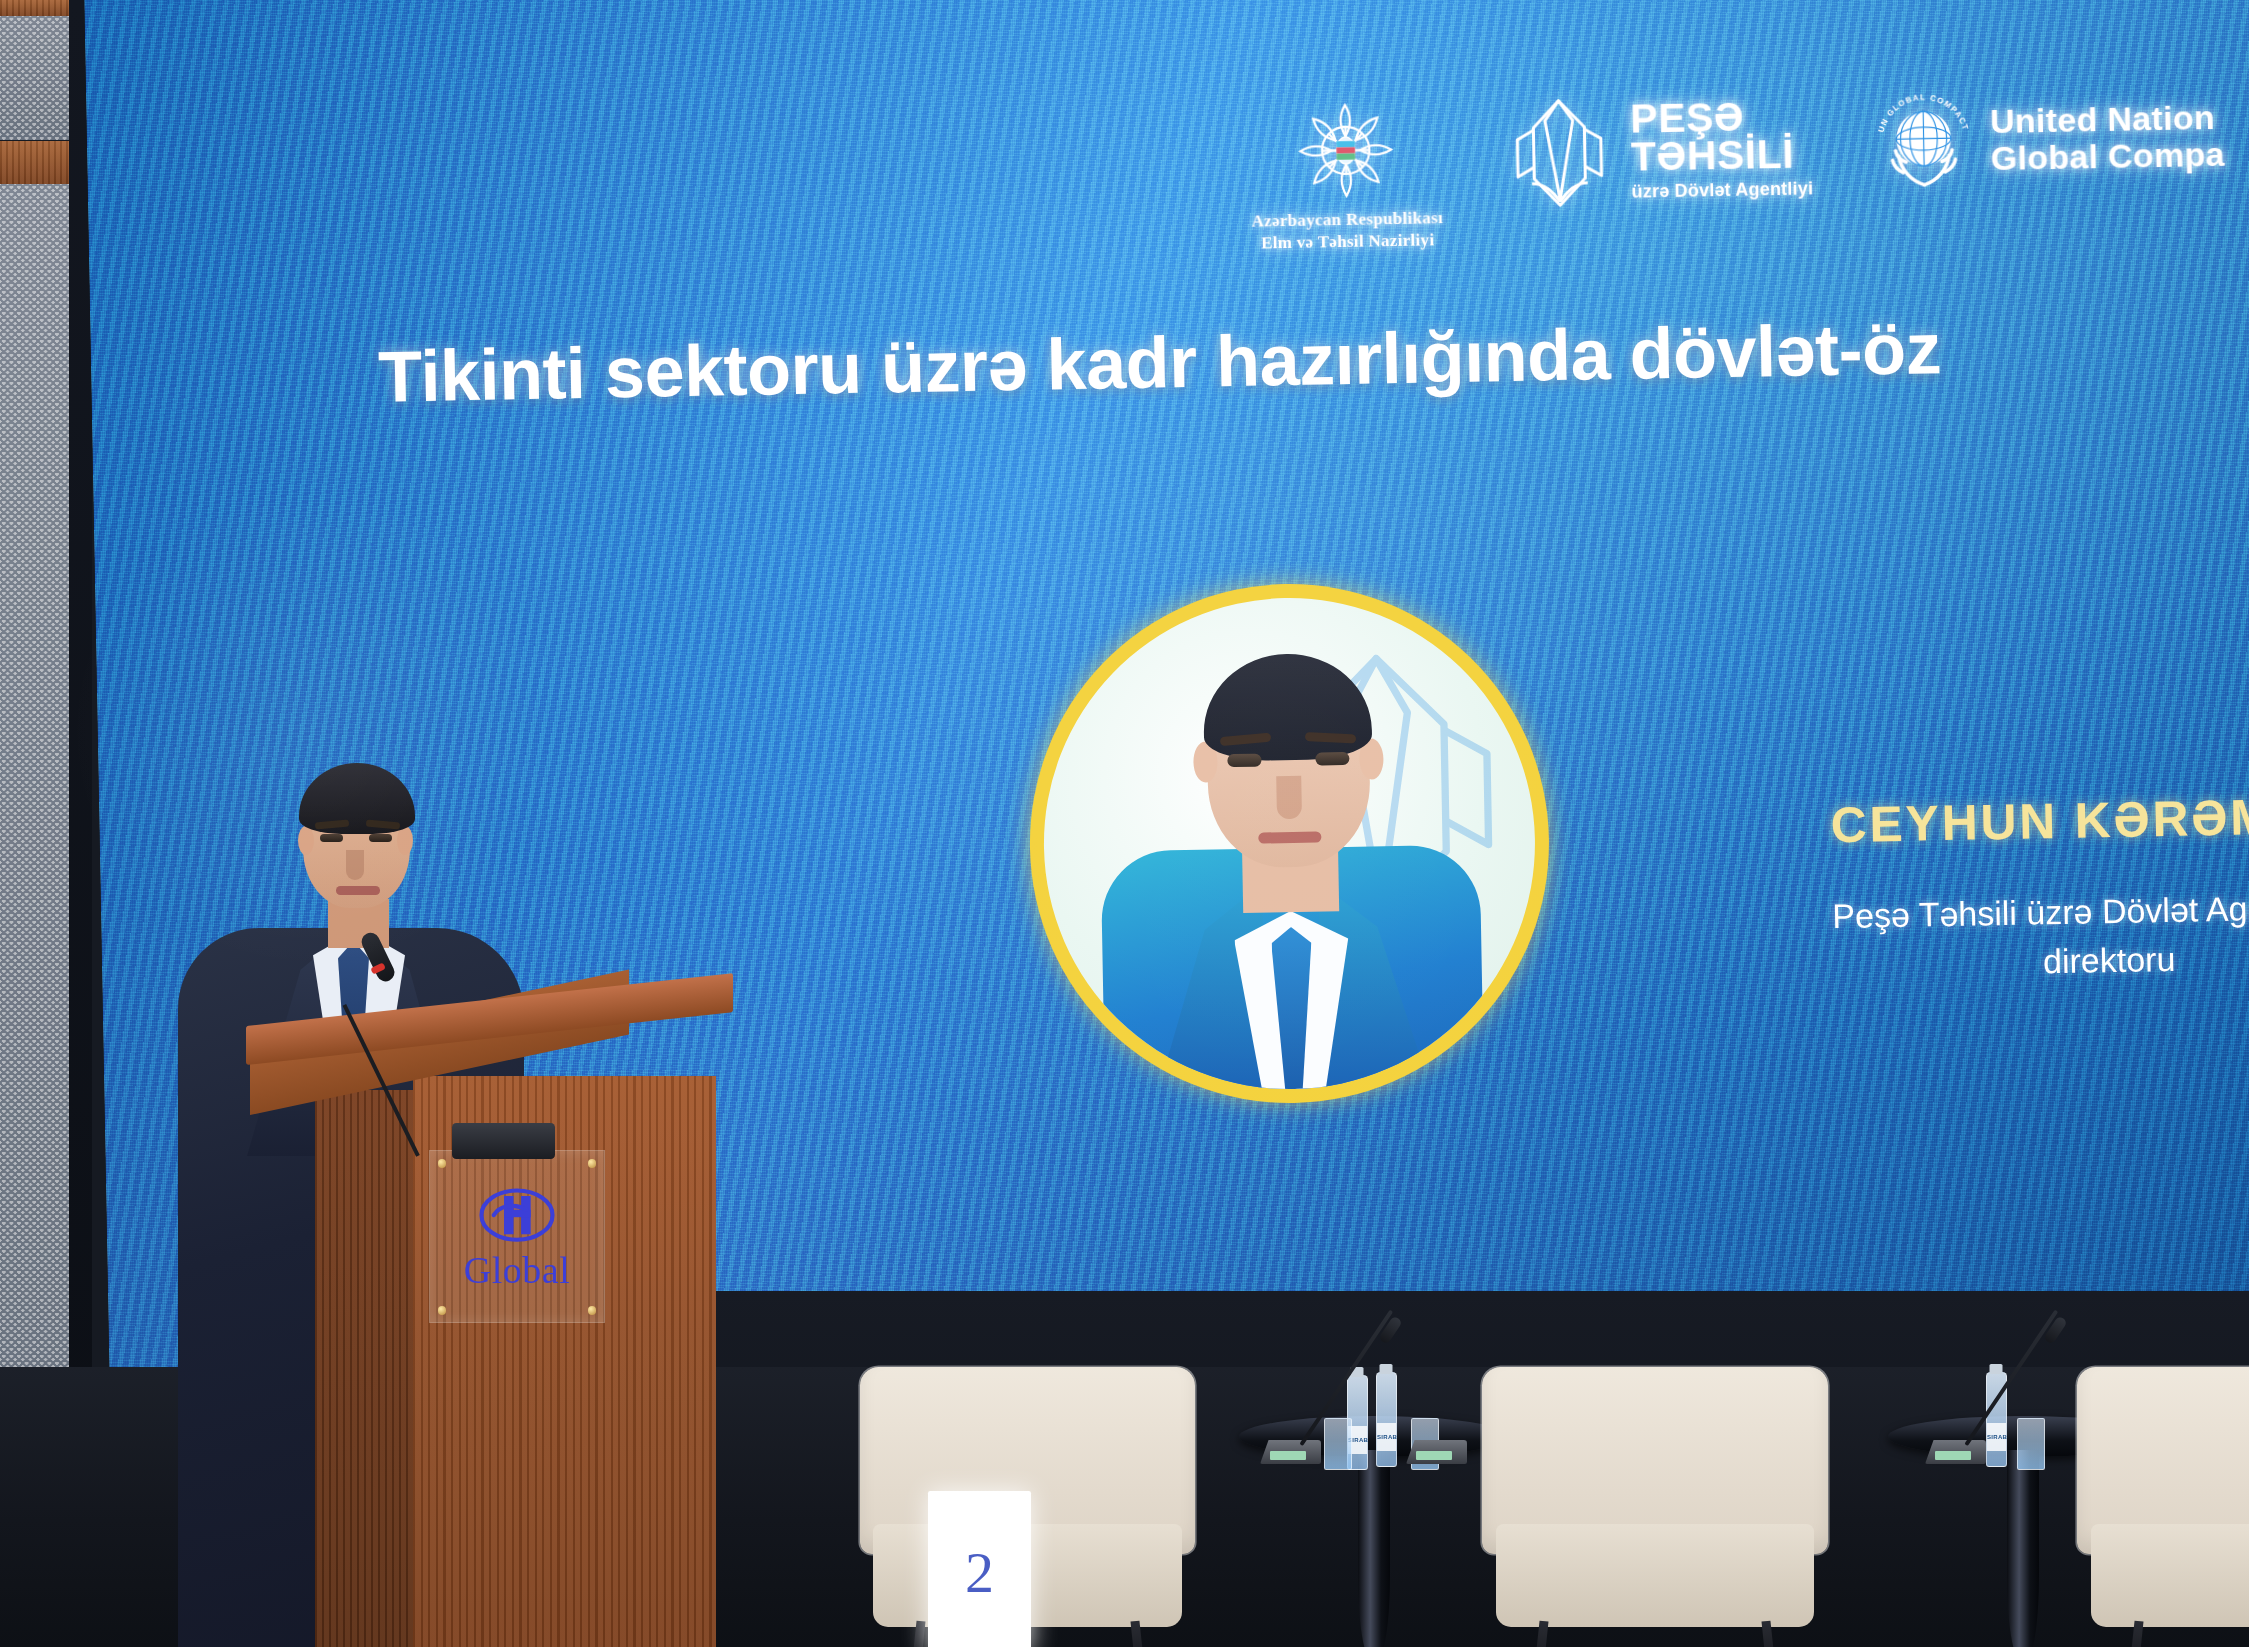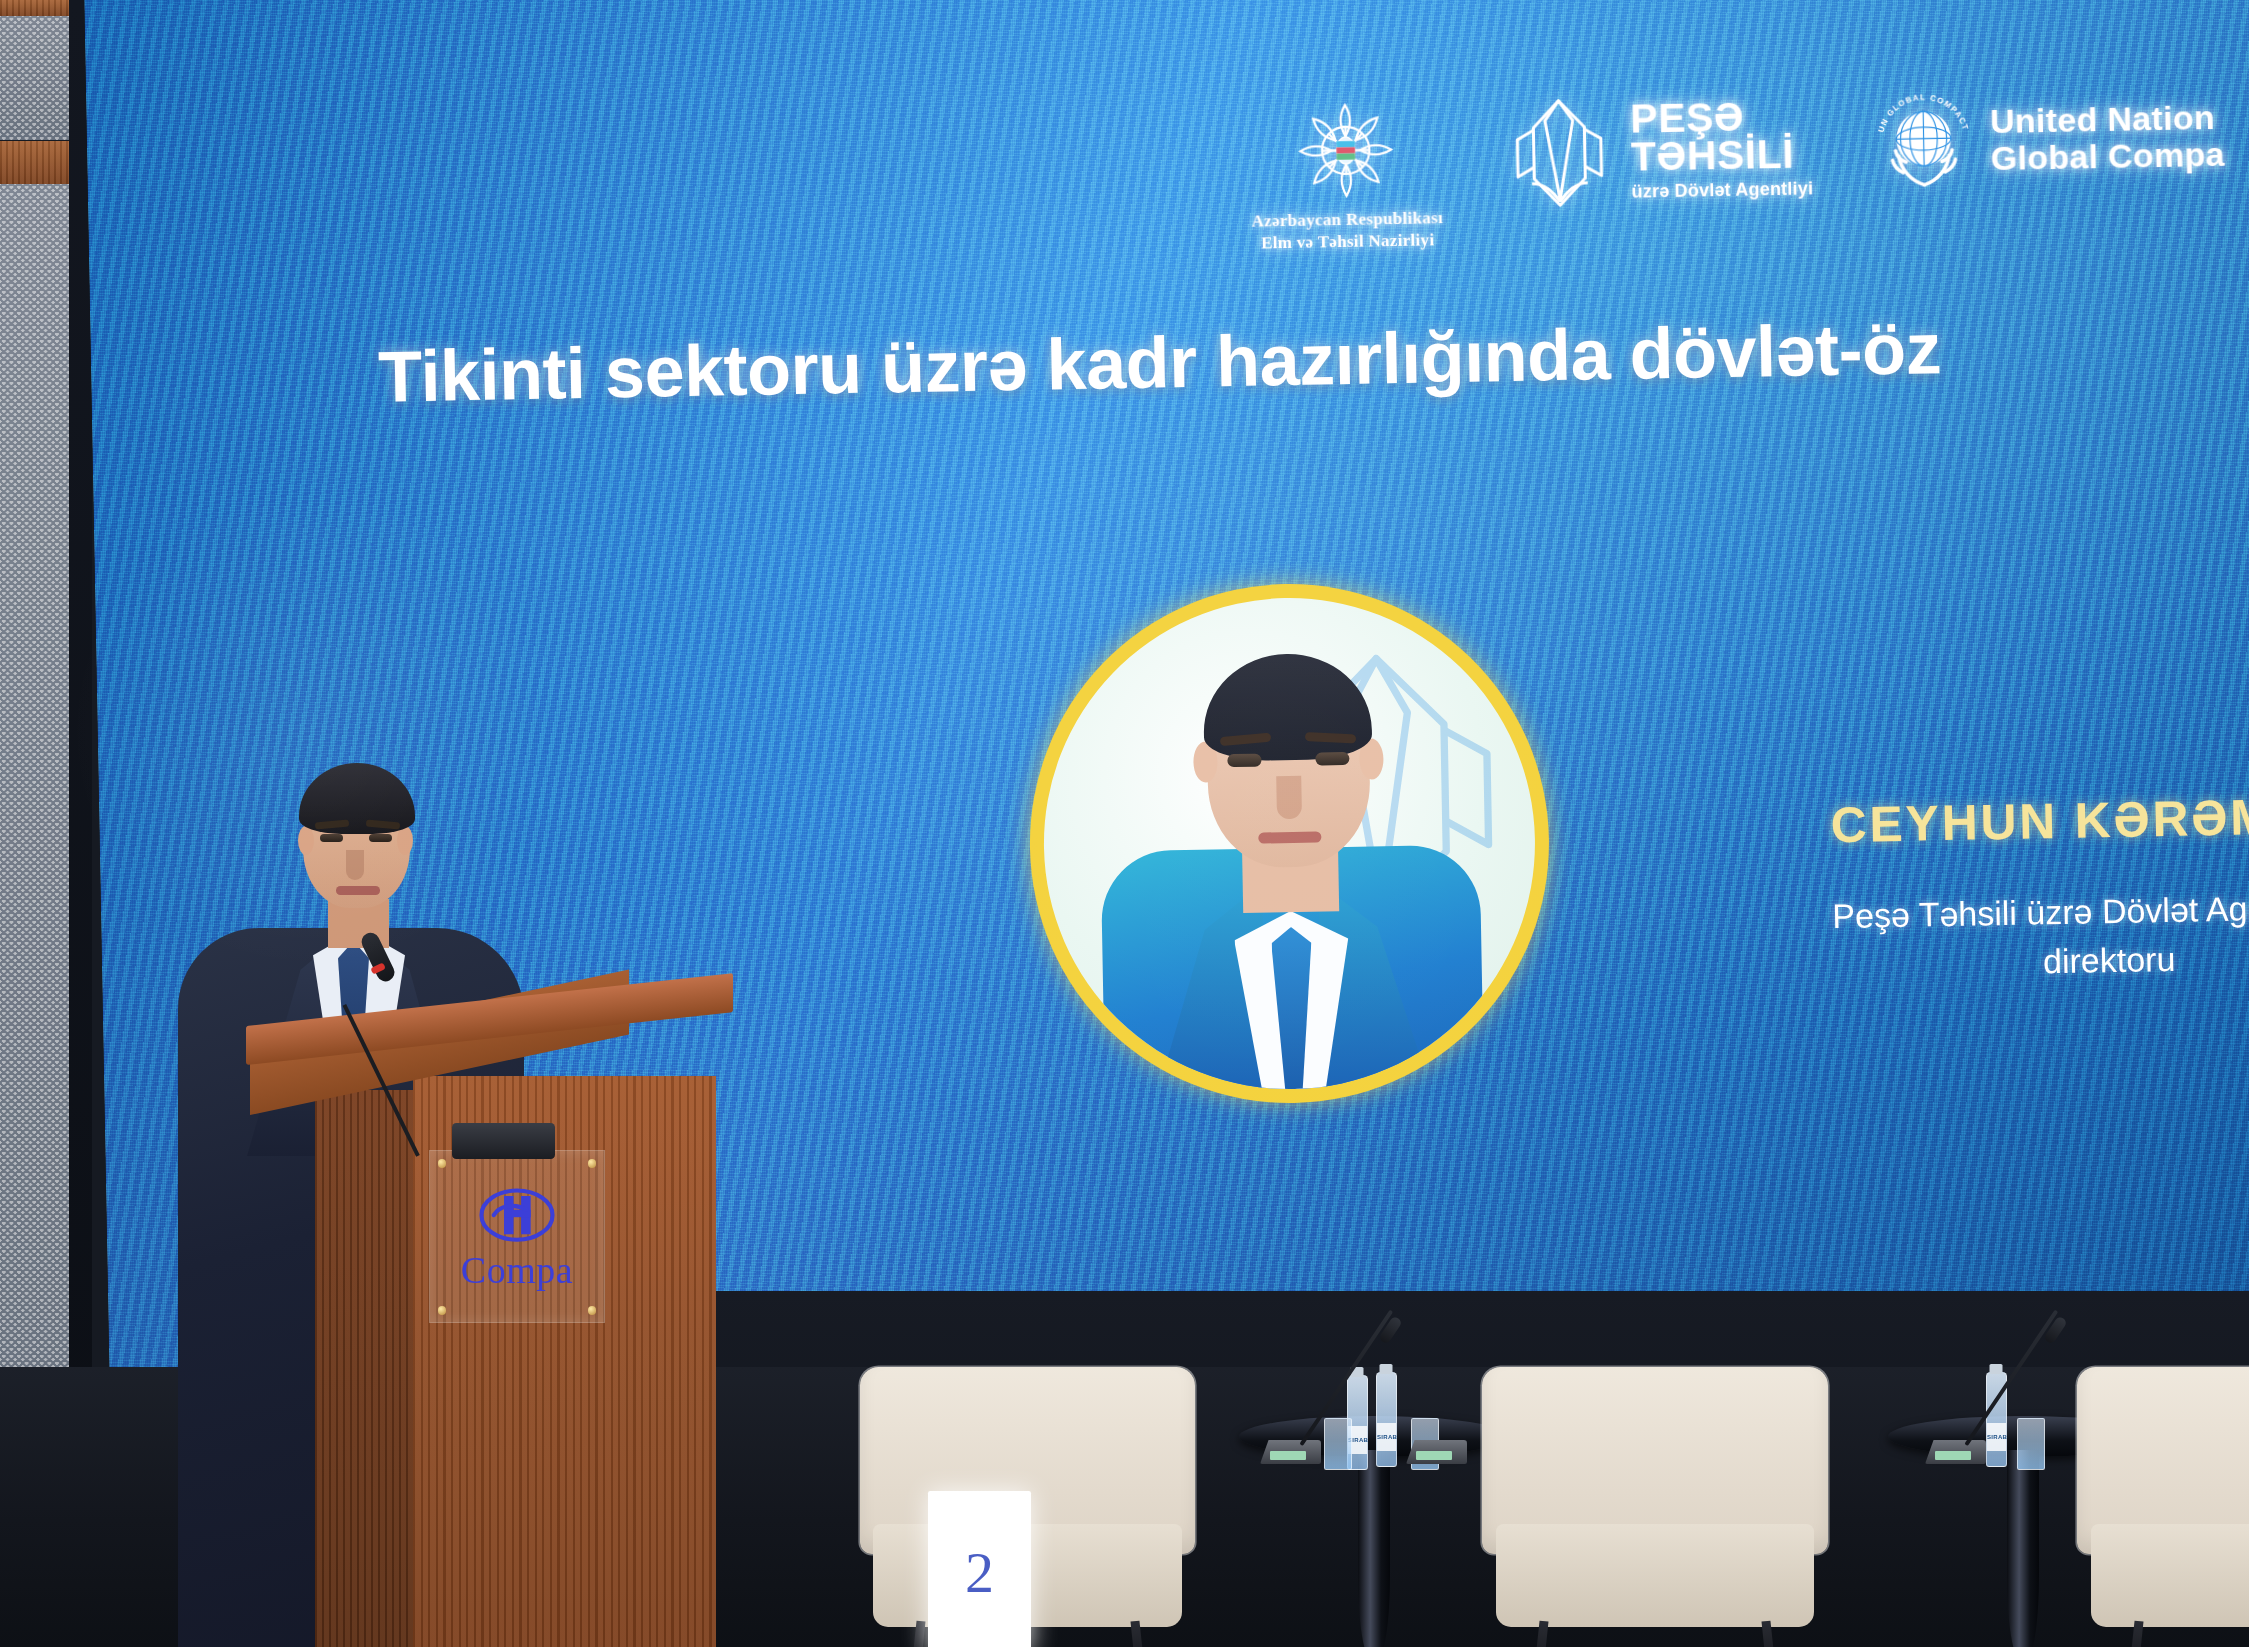--- a/index.html
+++ b/index.html
@@ -528,21 +528,21 @@
       <div class="screw" style="right:7.6px;top:7.6px;"></div>
       <div class="screw" style="left:7.6px;bottom:7.6px;"></div>
       <div class="screw" style="right:7.6px;bottom:7.6px;"></div>
       <svg id="hilton-mark" viewBox="0 0 120 92">
         <ellipse cx="60" cy="44" rx="52" ry="36" fill="none" stroke="#3c3fd8" stroke-width="6"></ellipse>
         <rect x="41" y="16" width="14" height="56" fill="#3c3fd8"></rect>
         <rect x="66" y="16" width="14" height="56" fill="#3c3fd8"></rect>
         <rect x="41" y="36" width="39" height="11" fill="#3c3fd8"></rect>
         <path d="M26 44 C34 30 56 26 74 36" fill="none" stroke="#3c3fd8" stroke-width="6" stroke-linecap="round"></path>
       </svg>
-      <div id="hilton-word">Compa</div>
+      <div id="hilton-word">Global</div>
     </div>
   </div>
 
   <div id="mic-base"></div>
   <div id="podium-mic">
     <div class="stem"></div>
     <div class="cap"></div>
     <div class="redring"></div>
   </div>
 

